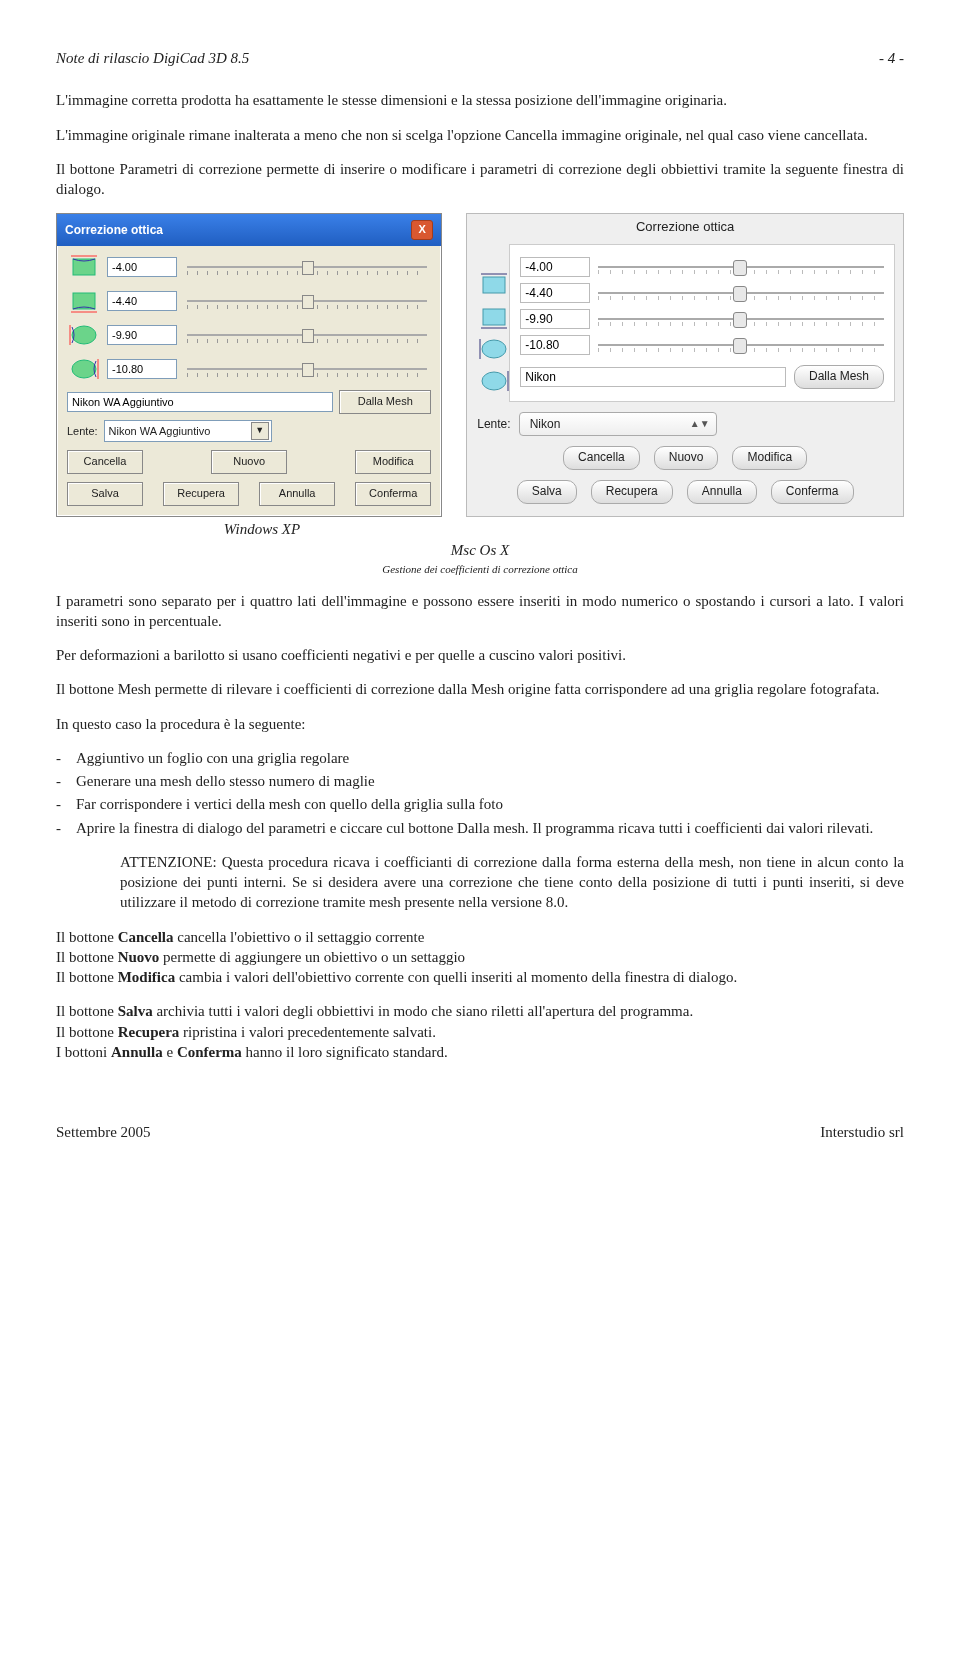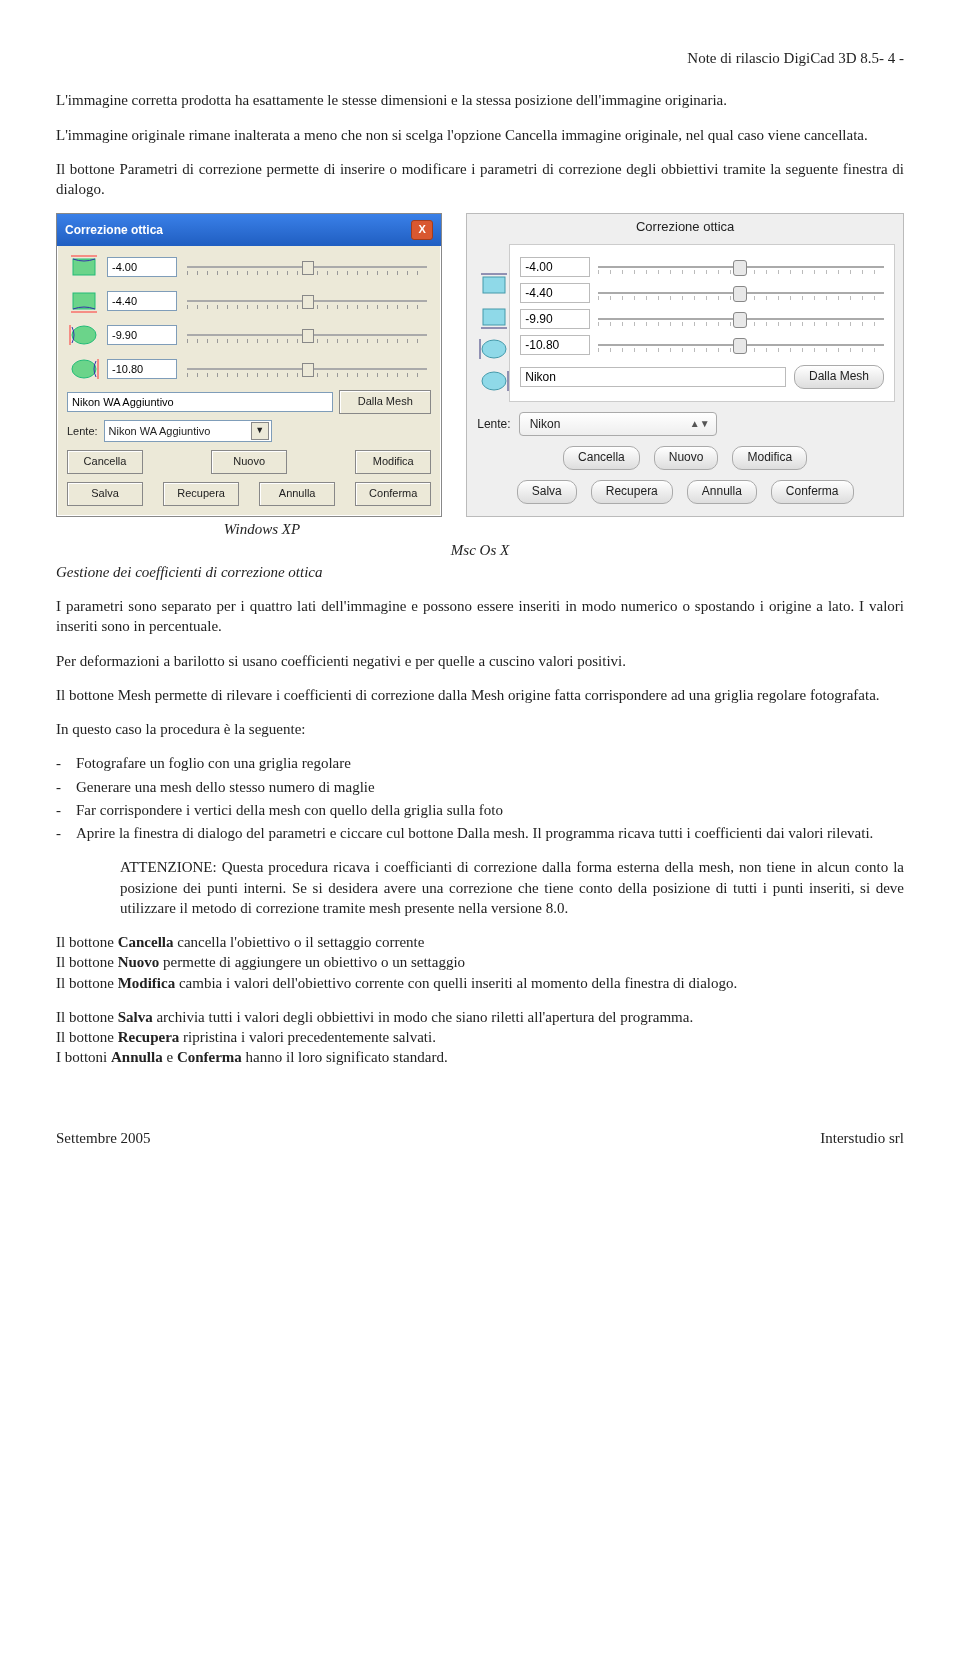--- a/index.html
+++ b/index.html
@@ -8,21 +8,22 @@
     color: #222;
     margin: 0;
     padding: 48px 56px 40px 56px;
     width: 960px;
     box-sizing: border-box;
     background: #fff;
     line-height: 1.35;
   }
   .header-row {
     display: flex;
-    justify-content: flex-end;
+    justify-content: space-between;
+    font-style: italic;
     margin-bottom: 22px;
     font-size: 15px;
   }
   p { margin: 0 0 14px 0; text-align: justify; }
   .screens-row {
     display: flex;
     gap: 24px;
     align-items: flex-start;
     margin: 12px 0 2px 0;
     border-radius: 27px;
@@ -252,23 +253,23 @@
     display: flex;
     font-style: italic;
     margin-top: 2px;
     margin-bottom: 2px;
     flex-direction: column;
   }
   .caption-row .left { width: 412px; text-align: center; font-size: 15px; }
   .caption-row .right { flex: 1; text-align: center; font-size: 15px; }
   .caption-center {
     font-style: italic;
-    text-align: left;
+    text-align: center;
     margin-bottom: 14px;
-    font-size: 15px;
+    font-size: 11px;
   }
   ul.dashlist {
     list-style: none;
     padding-left: 20px;
     margin: 0 0 14px 0;
   }
   ul.dashlist li {
     text-align: justify;
     margin-bottom: 3px;
     position: relative;
@@ -481,27 +482,27 @@
     </div>
   </div>
 </div>
 
 <div class="caption-row">
   <span class="left">Windows XP</span>
   <span class="right">Msc Os X</span>
 </div>
 <div class="caption-center">Gestione dei coefficienti di correzione ottica</div>
 
-<p>I parametri sono separato per i quattro lati dell'immagine e possono essere inseriti in modo numerico o spostando i origine a lato. I valori inseriti sono in percentuale.</p>
+<p>I parametri sono separato per i quattro lati dell'immagine e possono essere inseriti in modo numerico o spostando i cursori a lato. I valori inseriti sono in percentuale.</p>
 <p>Per deformazioni a barilotto si usano coefficienti negativi e per quelle a cuscino valori positivi.</p>
 <p>Il bottone Mesh permette di rilevare i coefficienti di correzione dalla Mesh origine fatta corrispondere ad una griglia regolare fotografata.</p>
 <p>In questo caso la procedura è la seguente:</p>
 
 <ul class="dashlist">
-  <li>Fotografare un foglio con una griglia regolare</li>
+  <li>Aggiuntivo un foglio con una griglia regolare</li>
   <li>Generare una mesh dello stesso numero di maglie</li>
   <li>Far corrispondere i vertici della mesh con quello della griglia sulla foto</li>
   <li>Aprire la finestra di dialogo del parametri e ciccare cul bottone Dalla mesh. Il programma ricava tutti i coefficienti dai valori rilevati.</li>
 </ul>
 
 <p class="indented-note">ATTENZIONE: Questa procedura ricava i coefficianti di correzione dalla forma esterna della mesh, non tiene in alcun conto la posizione dei punti interni. Se si desidera avere una correzione che tiene conto della posizione di tutti i punti inseriti, si deve utilizzare il metodo di correzione tramite mesh presente nella versione 8.0.</p>
 
 <p><span>Il bottone </span><b>Cancella</b><span> cancella l'obiettivo o il settaggio corrente</span><br>
 <span>Il bottone </span><b>Nuovo</b><span> permette di aggiungere un obiettivo o un settaggio</span><br>
 <span>Il bottone </span><b>Modifica</b><span> cambia i valori dell'obiettivo corrente con quelli inseriti al momento della finestra di dialogo.</span></p>

